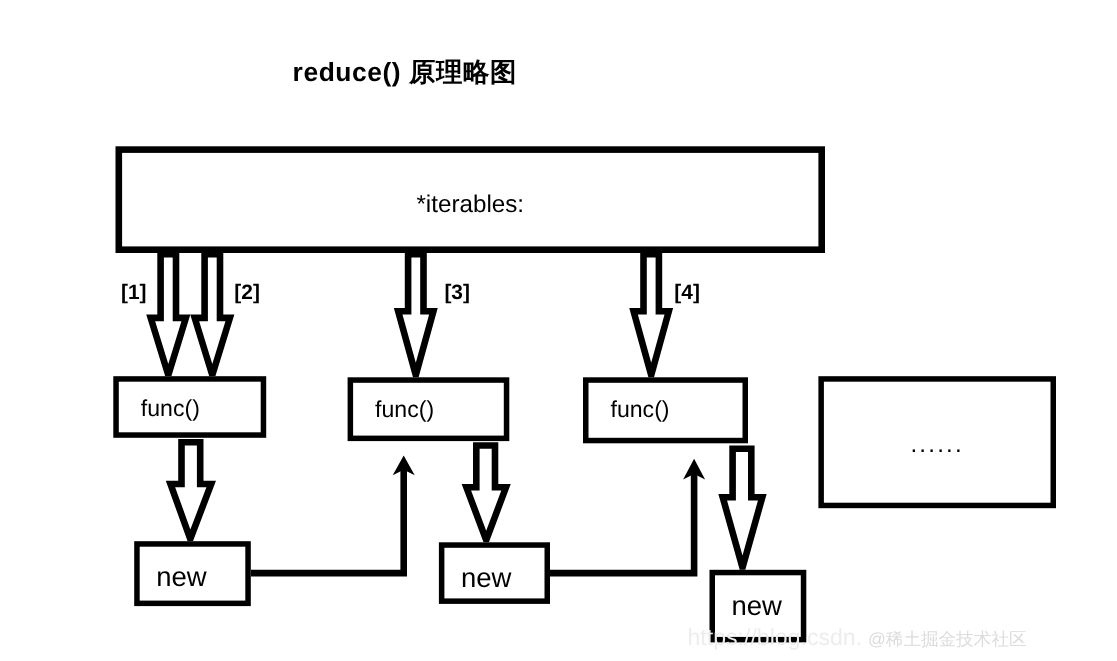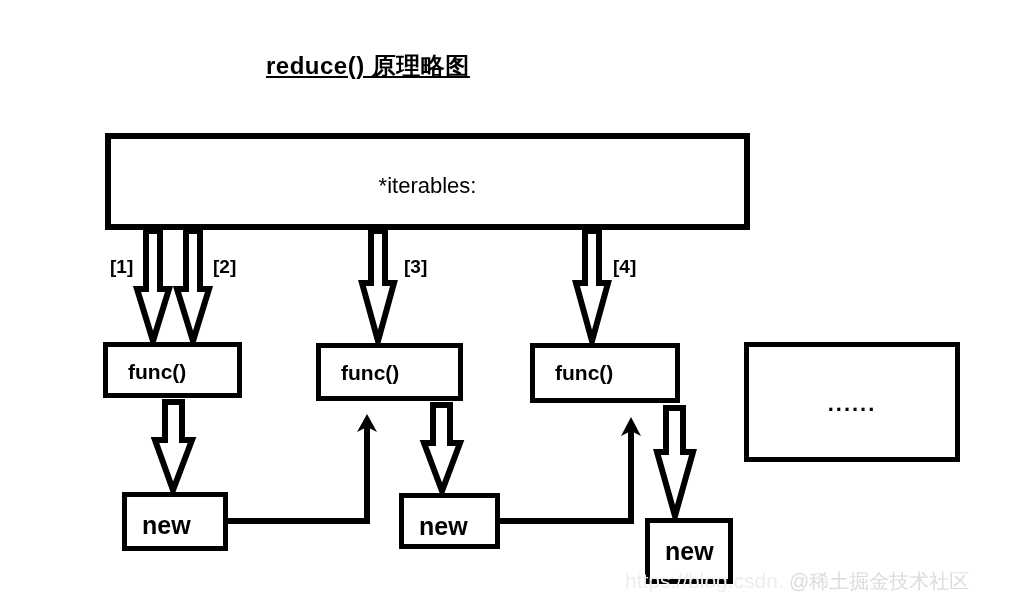--- a/index.html
+++ b/index.html
@@ -5,28 +5,27 @@
   html,body{margin:0;padding:0;}
   body{
     width:1015px;height:601px;
     background:#ffffff;
     font-family:"Liberation Sans","DejaVu Sans",sans-serif;
     overflow:hidden;
     position:relative;
   }
   #canvas{position:absolute;left:0;top:0;width:1015px;height:601px;}
   .node{position:absolute;box-sizing:border-box;background:#fff;border:5px solid #000;}
-  .node span{position:absolute;font-weight:bold;color:#000;white-space:nowrap;}
+  .node span{position:absolute;font-weight:normal;color:#000;white-space:nowrap;}
 
   
   #title{
     position:absolute;left:266px;top:50px;
     font-size:24px;font-weight:bold;color:#000;
     letter-spacing:0.5px;
-    text-decoration:underline;
   }
 
   
   #iterables{left:105px;top:133px;width:645px;height:97px;border-width:6px;}
   #iterables span{
     left:0;right:0;top:34px;text-align:center;
     font-size:22px;font-weight:normal;
   }
 
   
@@ -51,21 +50,21 @@
   #lbl2{left:213px;top:256px;}
   #lbl3{left:404px;top:256px;}
   #lbl4{left:613px;top:256px;}
 
   
   #wm{
     position:absolute;left:625px;top:568px;width:390px;height:30px;
     color:#d9d9d9;font-size:19px;white-space:nowrap;
   }
   #wm .wm-url{color:#ededed;font-size:21px;}
-  #wm .wm-name{color:#dcdcdc;font-size:20px;}
+  #wm .wm-name{color:#dcdcdc;font-size:16px;}
 </style>
 </head>
 <body>
 
 <svg id="canvas" viewBox="0 0 1015 601" xmlns="http://www.w3.org/2000/svg">
 
   <path d="M 146 231 L 160 231 L 160 289 L 169 289 L 153 341 L 137 289 L 146 289 Z" fill="#ffffff" stroke="#000000" stroke-width="6" stroke-linejoin="miter"></path>
 
   <path d="M 186 231 L 200 231 L 200 289 L 209 289 L 193 341 L 177 289 L 186 289 Z" fill="#ffffff" stroke="#000000" stroke-width="6" stroke-linejoin="miter"></path>
 

